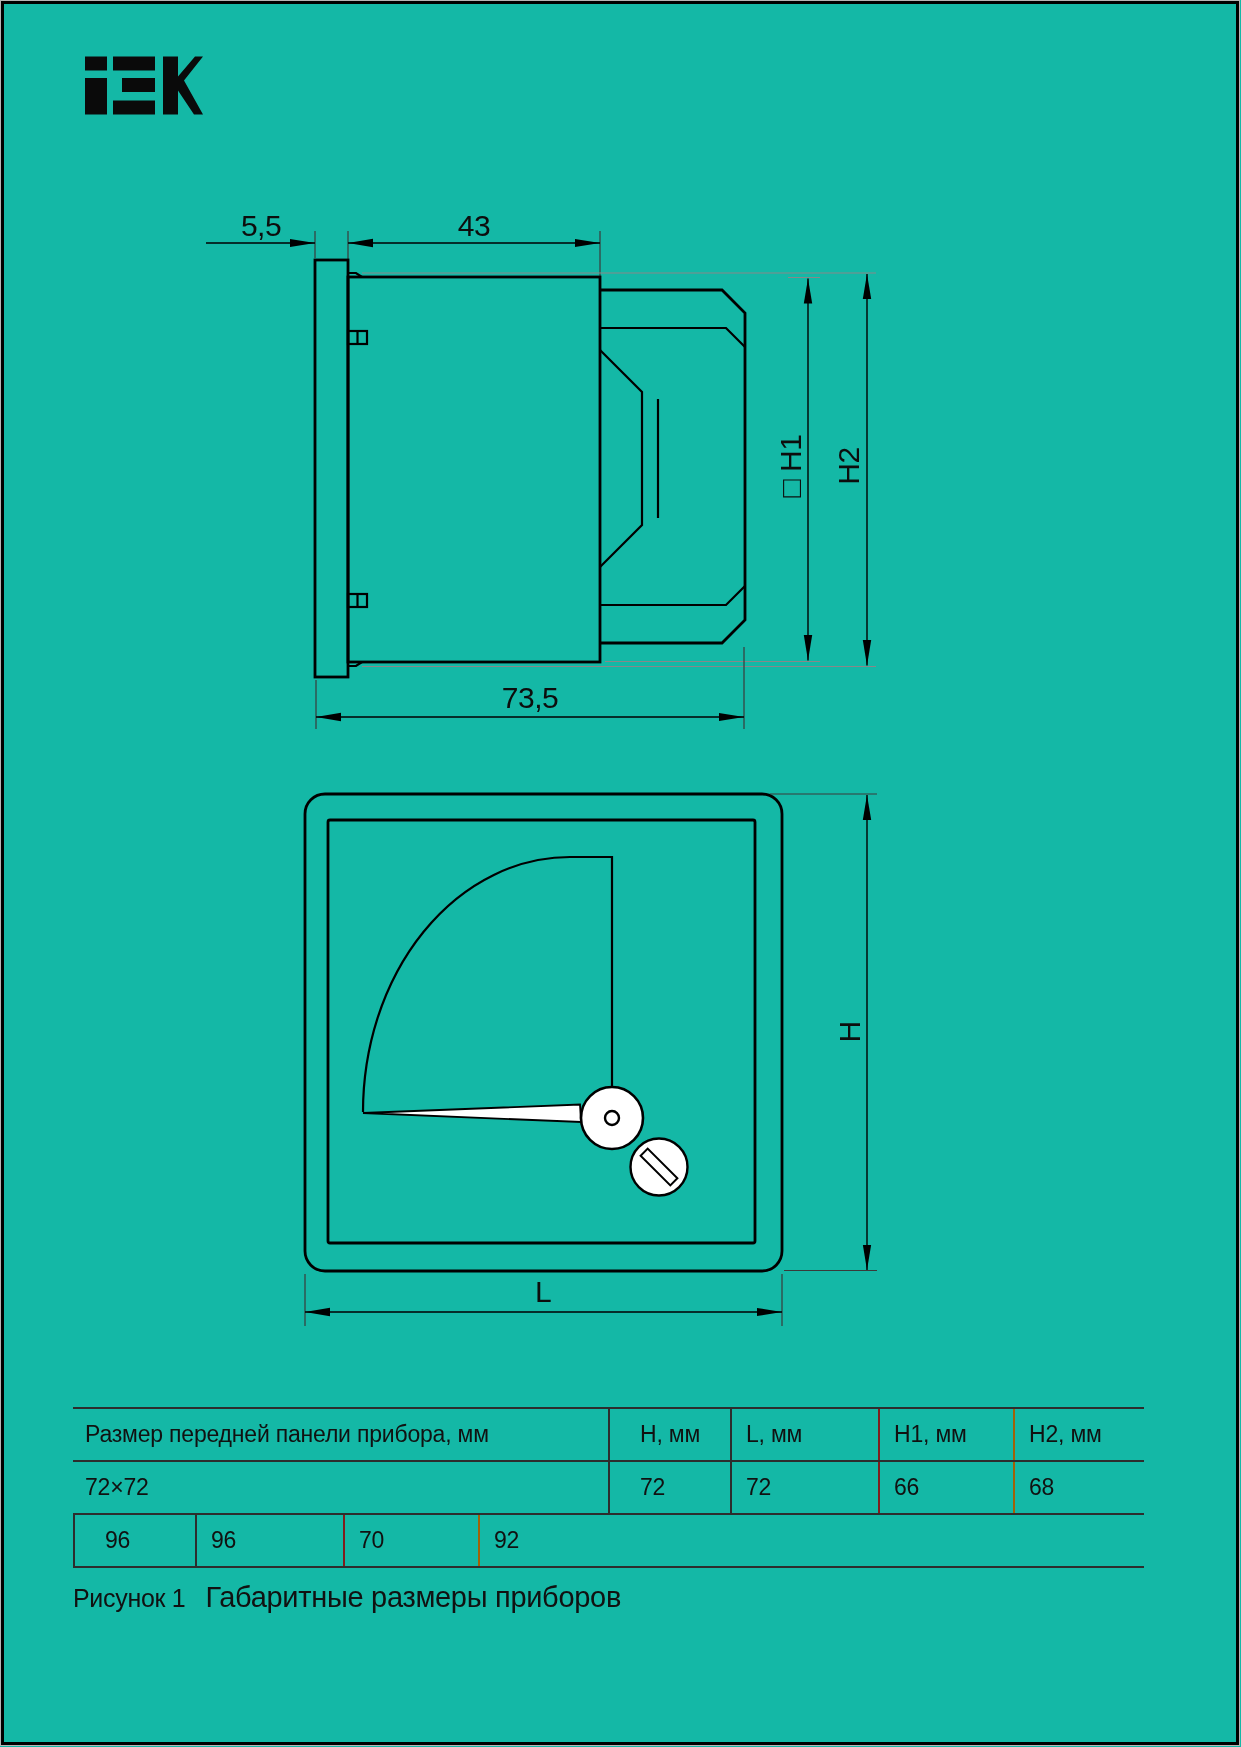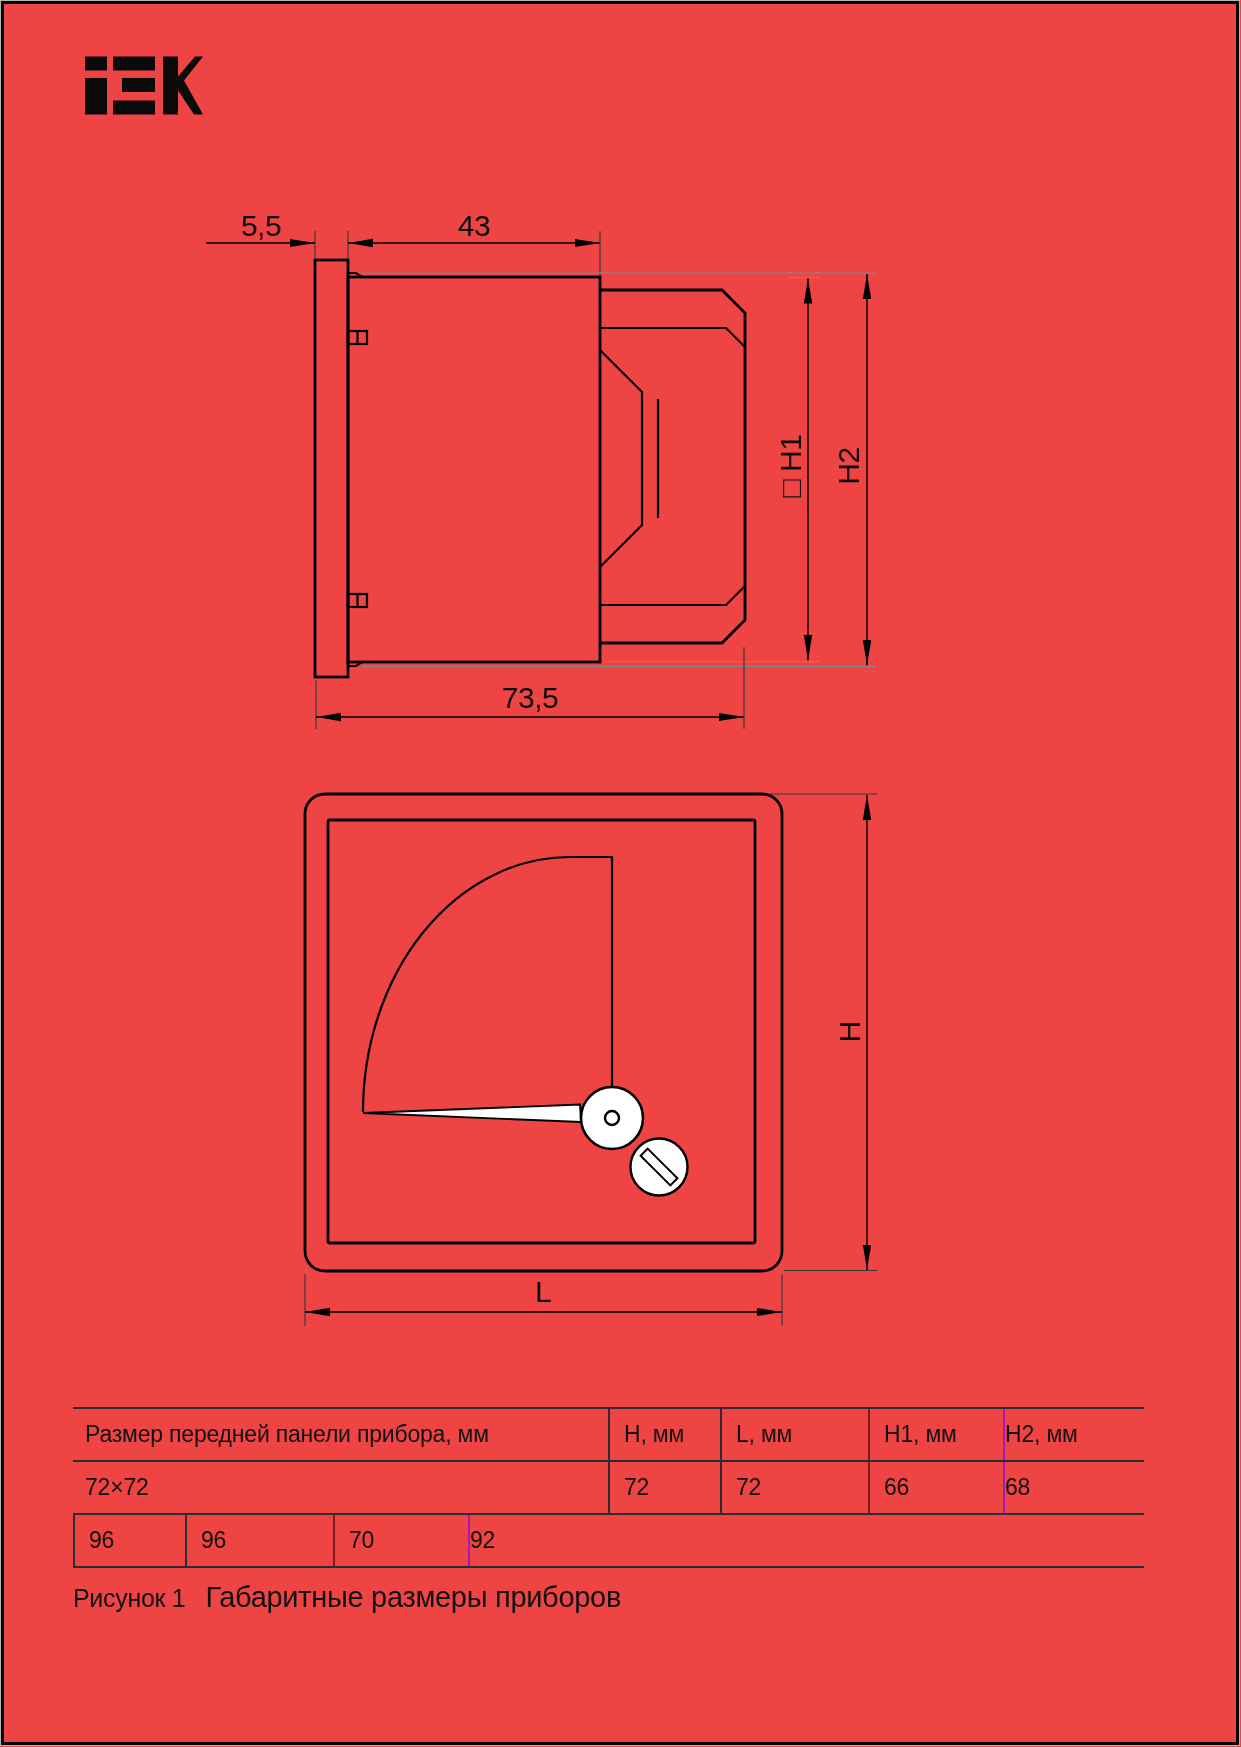--- a/index.html
+++ b/index.html
@@ -1,39 +1,39 @@
 <!DOCTYPE html>
 <html><head>
 <meta charset="utf-8">
 <style>
   html,body{margin:0;padding:0;background:#e8e8e8;}
-  .page{position:relative;width:1241px;height:1747px;background:#ef4444;overflow:hidden;
+  .page{position:relative;width:1241px;height:1747px;background:#14b8a6;overflow:hidden;
         font-family:"Liberation Sans","DejaVu Sans",sans-serif;color:#111;}
   .frame{position:absolute;left:1px;top:1px;right:2px;bottom:2px;border:3px solid #000;
          box-shadow:0 0 0 1px #b5b5b5;pointer-events:none;}
   .logo{position:absolute;left:85px;top:56px;width:118px;height:59px;}
   .drawing{position:absolute;left:0;top:0;width:1241px;height:1747px;}
   .ol{stroke:#000;stroke-width:2.8;fill:none;stroke-linejoin:miter;}
   .il{stroke:#000;stroke-width:2.2;fill:none;stroke-linejoin:miter;}
   .dl{stroke:#000;stroke-width:1.4;fill:none;}
   .xk{stroke:#3a3a3a;stroke-width:1.2;fill:none;}
   .xl{stroke:#888;stroke-width:1.2;fill:none;}
   .dim{position:absolute;font-size:30px;letter-spacing:-0.5px;white-space:nowrap;
        transform:translate(-50%,-50%);color:#0d0d0d;}
   .dim.rot{transform:translate(-50%,-50%) rotate(-90deg);}
   
   .spec-table{position:absolute;left:73px;top:1407px;width:1071px;border-top:2px solid #2d2d2d;}
   .t-row{display:flex;height:53px;border-bottom:2px solid #2d2d2d;box-sizing:border-box;align-items:center;}
   .t-cell{box-sizing:border-box;height:100%;line-height:50px;font-size:23px;letter-spacing:-0.2px;
           overflow:hidden;white-space:nowrap;}
   .c0{width:535px;padding-left:12px;}
-  .c1{width:112px;padding-left:14px;border-left:2px solid #2d2d2d;}
+  .c1{width:122px;padding-left:30px;border-left:2px solid #2d2d2d;}
   .c2{width:148px;padding-left:14px;border-left:2px solid #2d2d2d;}
   .c3{width:135px;padding-left:14px;border-left:2px solid #7f1d1d;}
-  .c4{width:131px;border-left:2px solid #a21caf;}
+  .c4{width:131px;padding-left:14px;border-left:2px solid #a16207;}
   .caption{position:absolute;left:73px;top:1581px;white-space:nowrap;}
   .cap-label{font-size:25px;letter-spacing:-0.3px;}
   .cap-title{font-size:29px;letter-spacing:-0.3px;margin-left:20px;margin-top:24px;}
 </style>
 </head>
 <body>
 
 <div class="page">
   <div class="frame"></div>
 

